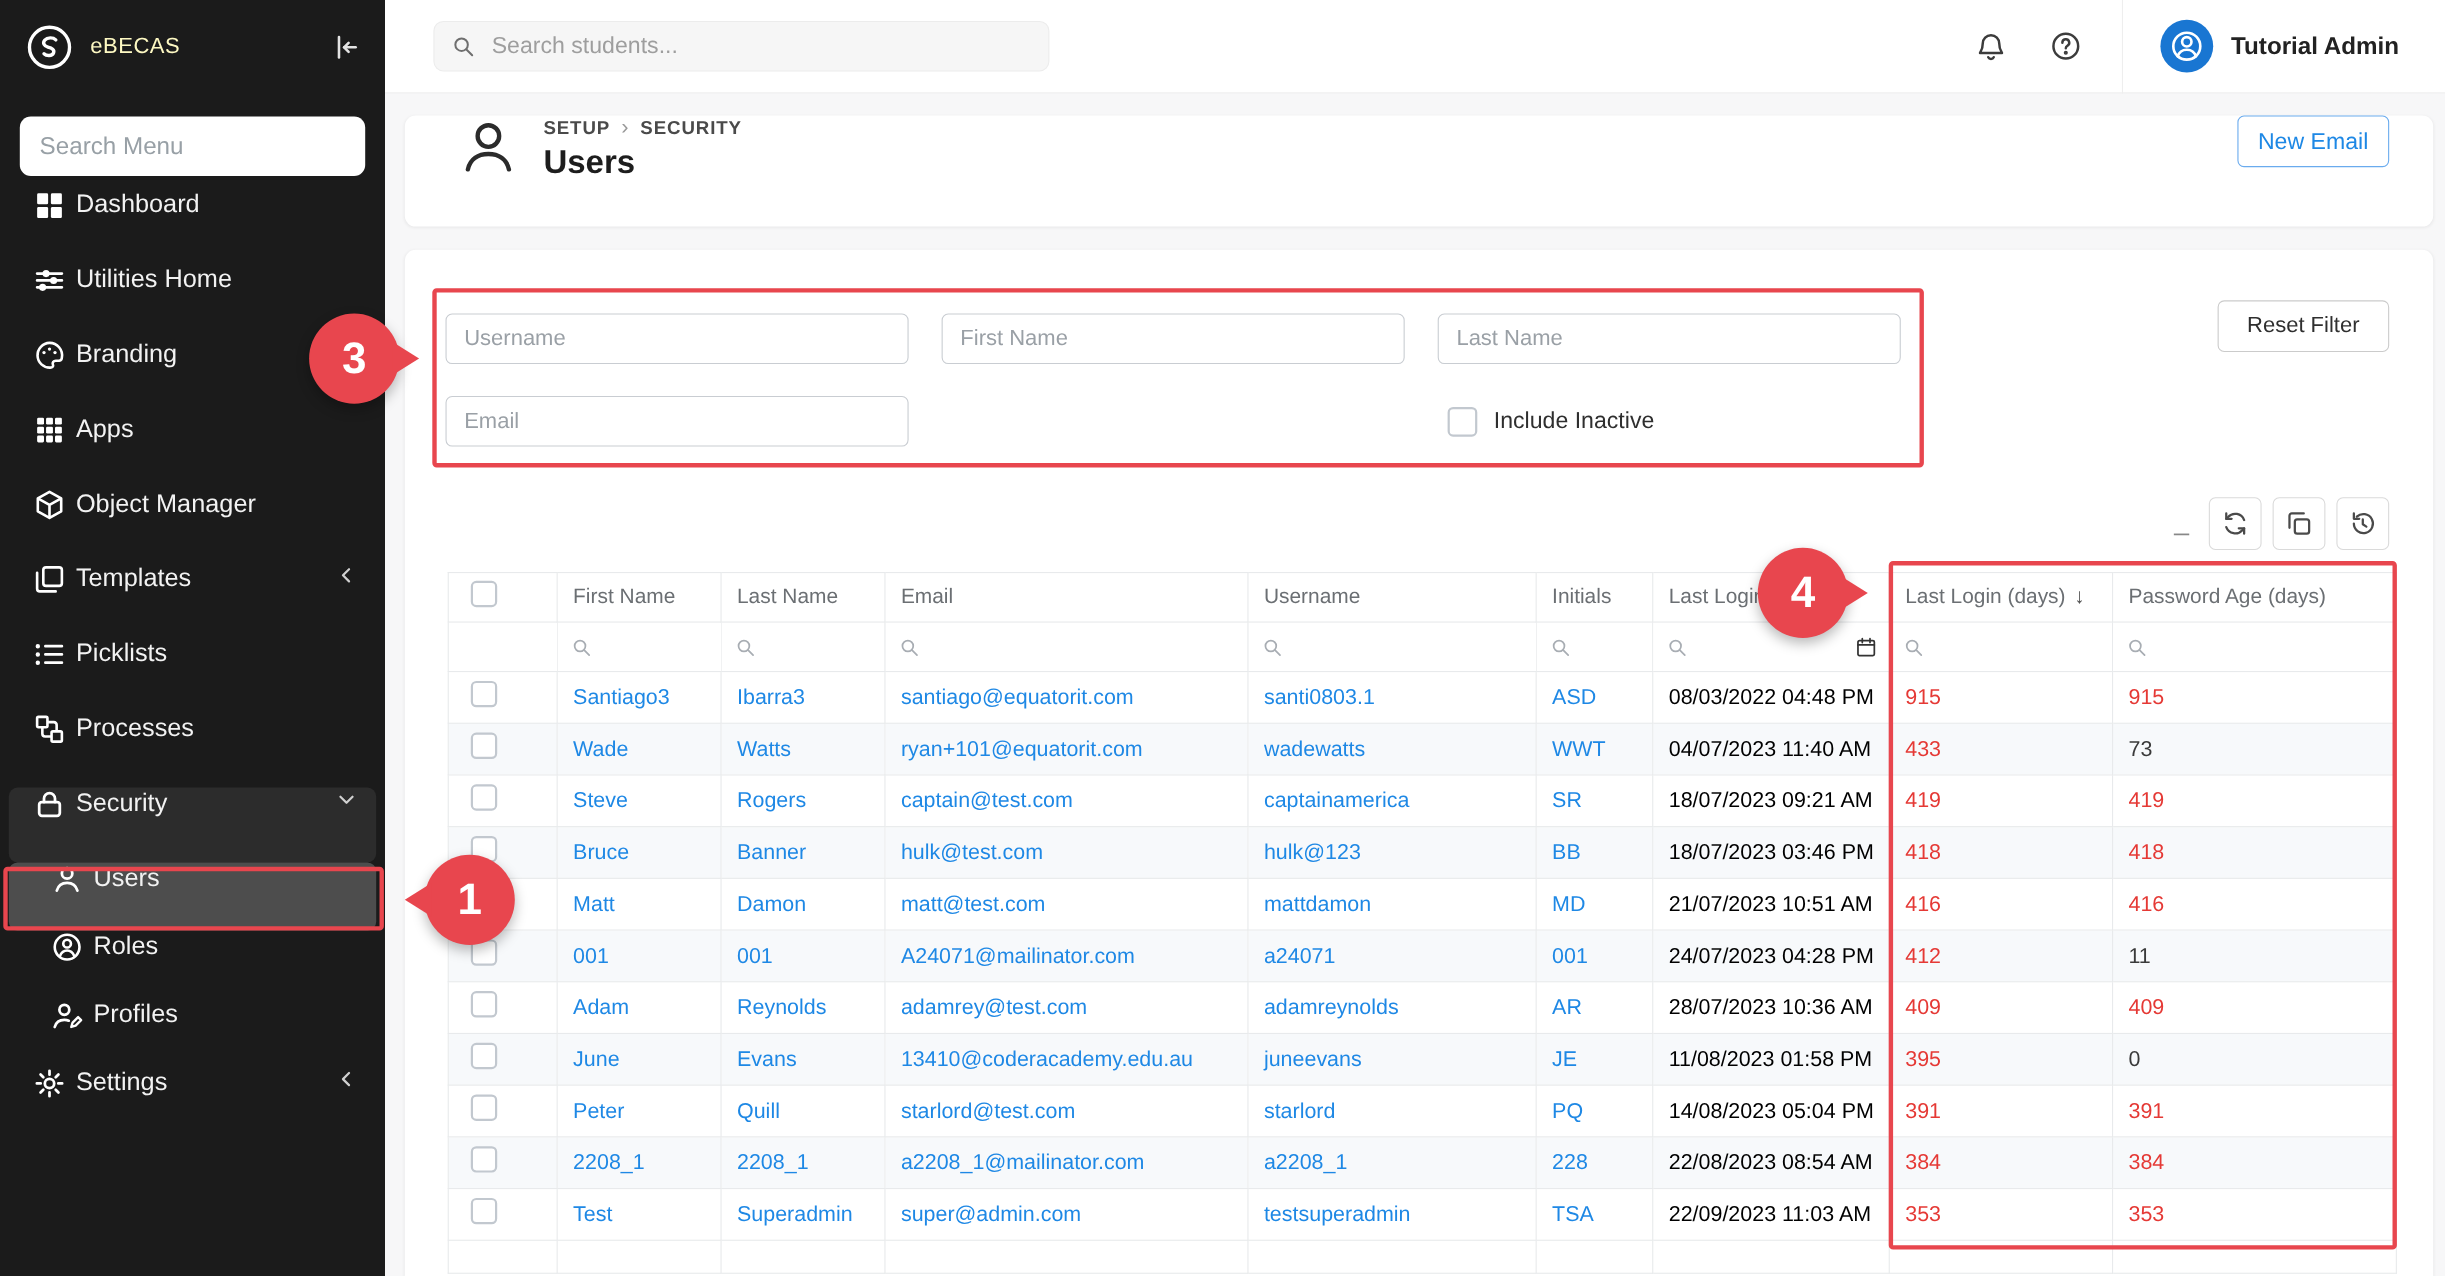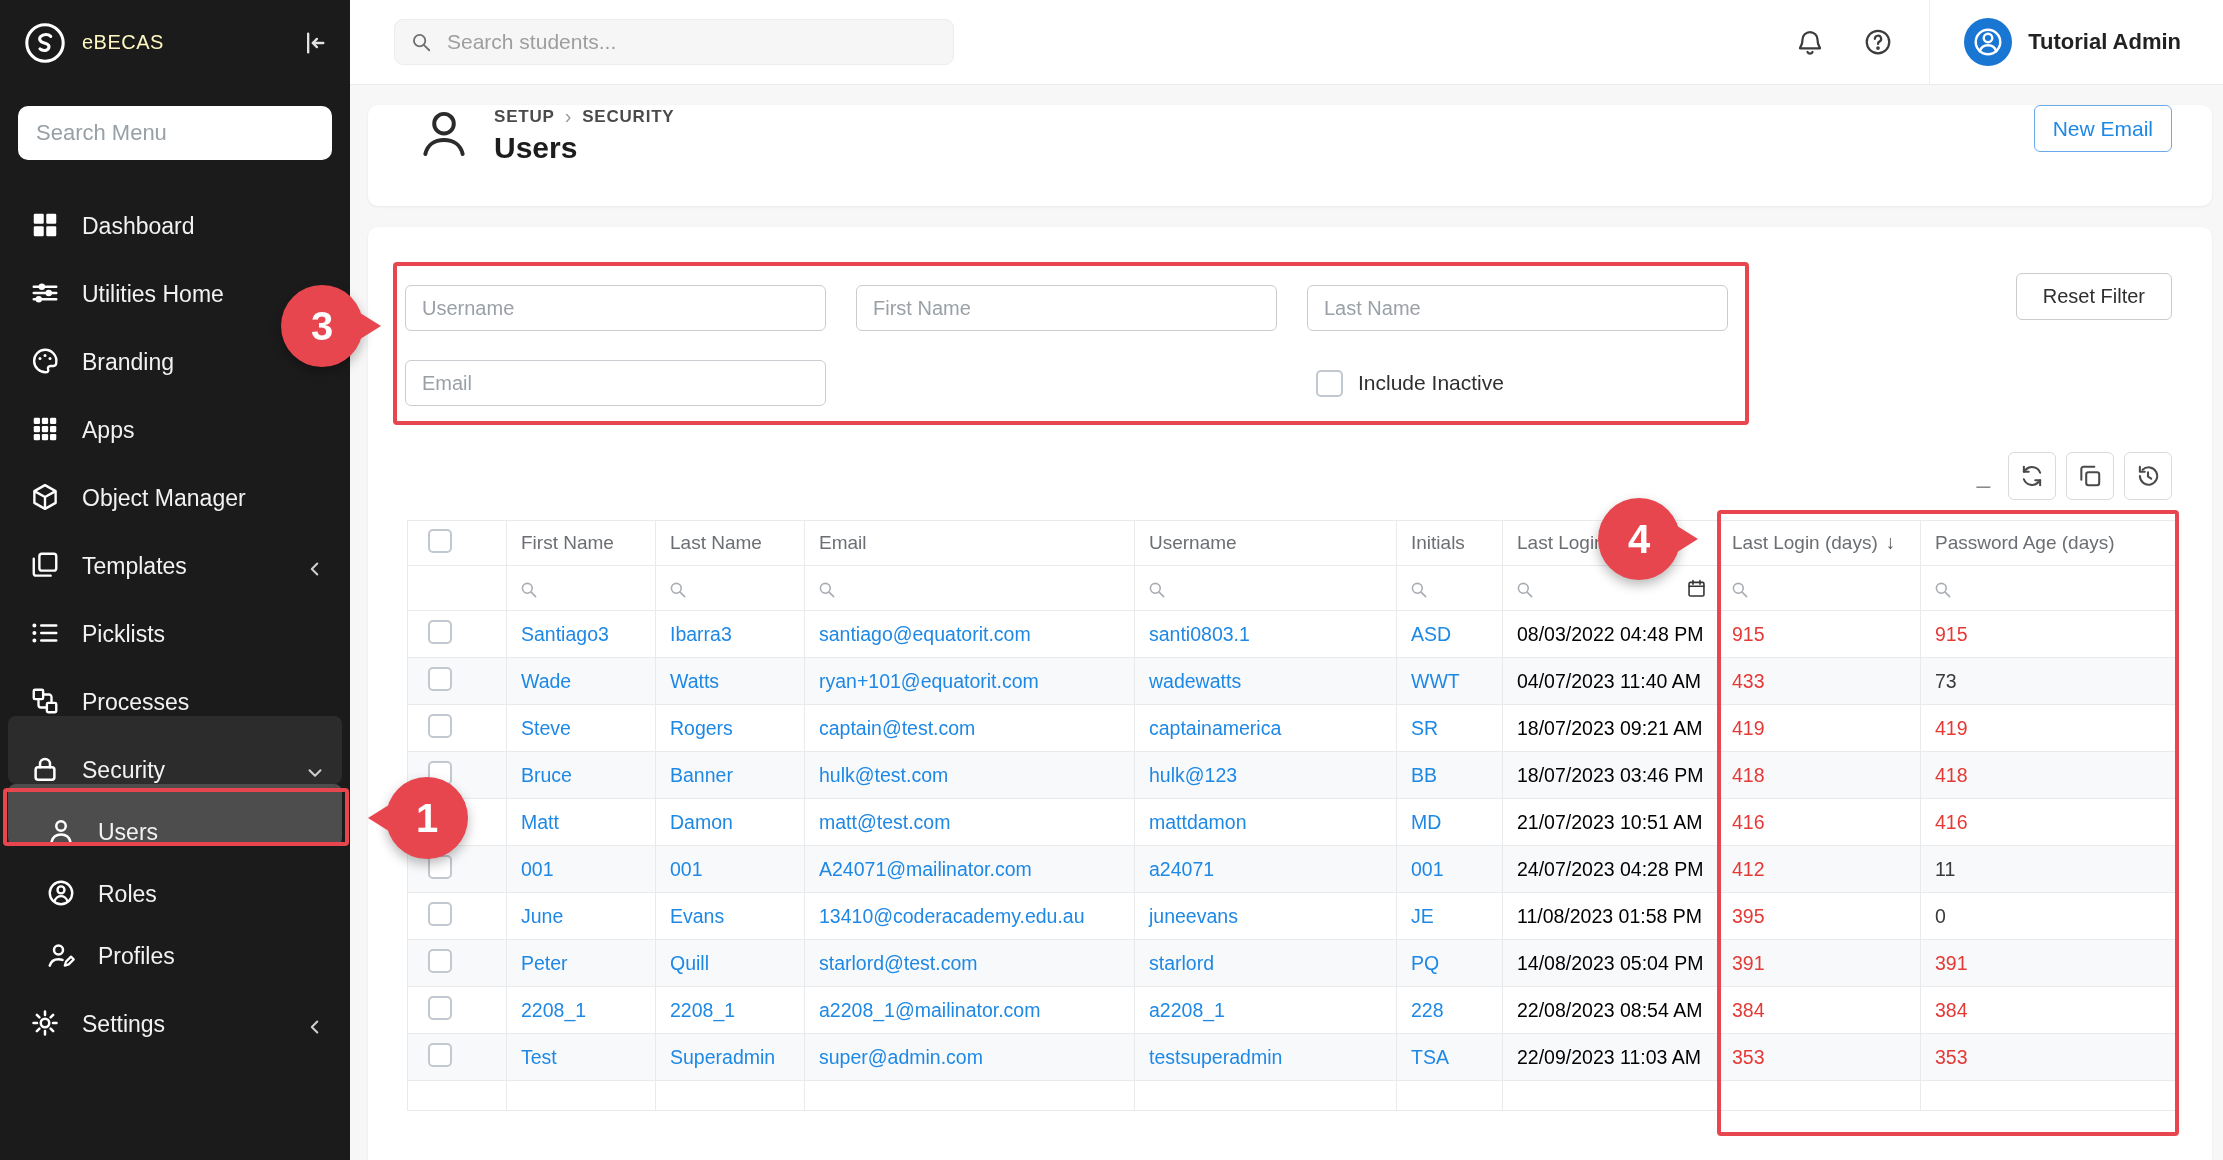--- a/index.html
+++ b/index.html
@@ -12,21 +12,21 @@
   
   .sidebar{position:absolute;left:0;top:0;width:350px;height:1160px;background:#1b1b1b;z-index:20;}
   .sb-header{height:85px;display:flex;align-items:center;padding:0 22px;gap:14px;}
   .logo{width:46px;height:46px;color:#fff;flex:none;}
   .brand{color:#fef9c3;font-size:20px;font-weight:normal;letter-spacing:.5px;}
   .collapse{margin-left:auto;width:28px;height:28px;color:#e3e3e3;cursor:pointer;}
   .sb-search{display:block;width:314px;margin:21px 18px 0;height:54px;border:none;border-radius:10px;
     background:#fff;padding:0 18px;font-size:22px;color:#333;font-family:inherit;outline:none;}
   .sb-search::placeholder{color:#98a0a6;}
   .nav{margin-top:12px;}
-  .nav-item{height:68px;display:flex;align-items:flex-end;padding:0 24px 0 30px;gap:22px;color:#f2f2f2;cursor:pointer;}
+  .nav-item{height:68px;display:flex;align-items:flex-start;padding:0 24px 0 30px;gap:9px;color:#f2f2f2;cursor:pointer;}
   .nav-item.sub{height:62px;padding-left:46px;}
   .nav-item.group{background:#2c2c2c;border-radius:8px;margin:0 8px;padding:0 16px 0 22px;}
   .nav-item.active{background:#4d4d4d;border-radius:8px;margin:0 8px;padding-left:38px;}
   .nav-ic{width:30px;height:30px;color:#fff;flex:none;}
   .nav-label{font-size:23px;white-space:nowrap;}
   .chev{margin-left:auto;width:22px;height:22px;color:#cfcfcf;flex:none;}
 
   
   .topbar{position:absolute;left:350px;top:0;width:1873px;height:85px;background:#fff;
     border-bottom:1px solid #ebebeb;display:flex;align-items:center;z-index:10;}
@@ -528,20 +528,31 @@
               <td class="link">001</td>
               <td class="link">A24071@mailinator.com</td>
               <td class="link">a24071</td>
               <td class="link">001</td>
               <td class="date">24/07/2023 04:28 PM</td>
               <td class="red">412</td>
               <td class="plain">11</td>
             </tr>
             <tr>
               <td class="cb-cell"><input type="checkbox" class="cb cb-sm" style=""></td>
+              <td class="link">Adam</td>
+              <td class="link">Reynolds</td>
+              <td class="link">adamrey@test.com</td>
+              <td class="link">adamreynolds</td>
+              <td class="link">AR</td>
+              <td class="date">28/07/2023 10:36 AM</td>
+              <td class="red">409</td>
+              <td class="red">409</td>
+            </tr>
+            <tr>
+              <td class="cb-cell"><input type="checkbox" class="cb cb-sm" style=""></td>
               <td class="link">June</td>
               <td class="link">Evans</td>
               <td class="link">13410@coderacademy.edu.au</td>
               <td class="link">juneevans</td>
               <td class="link">JE</td>
               <td class="date">11/08/2023 01:58 PM</td>
               <td class="red">395</td>
               <td class="plain">0</td>
             </tr>
             <tr>

